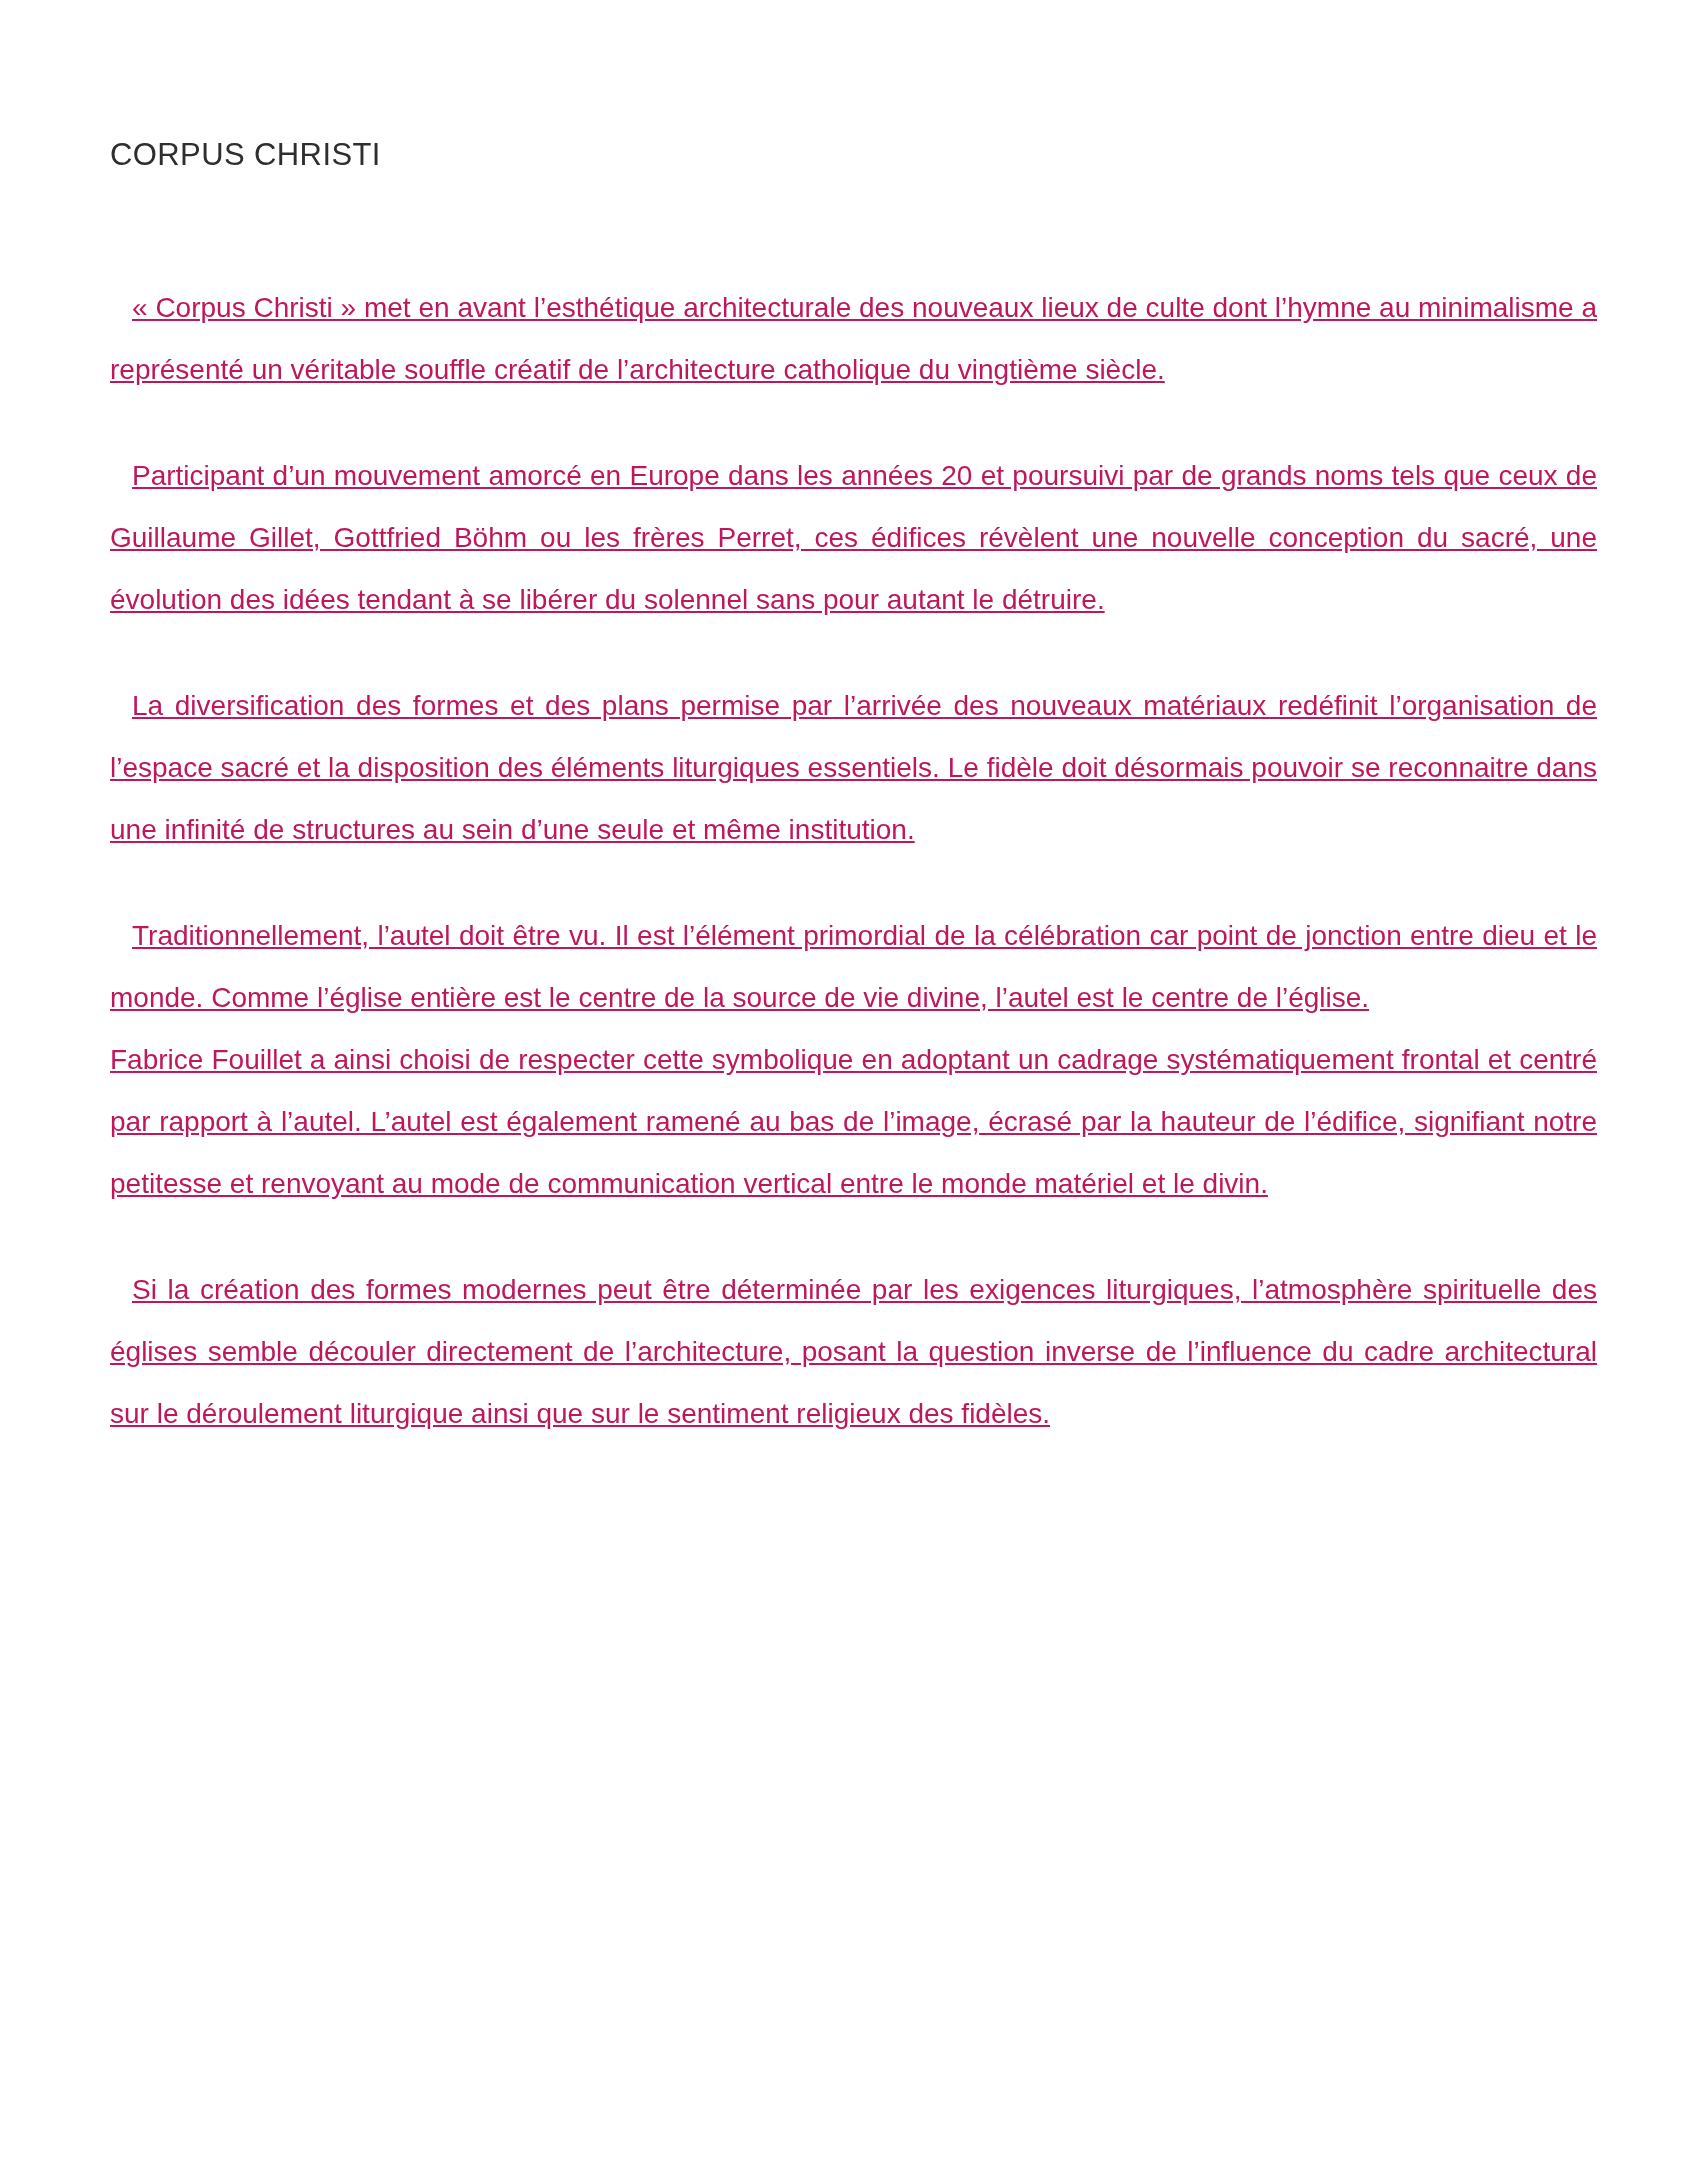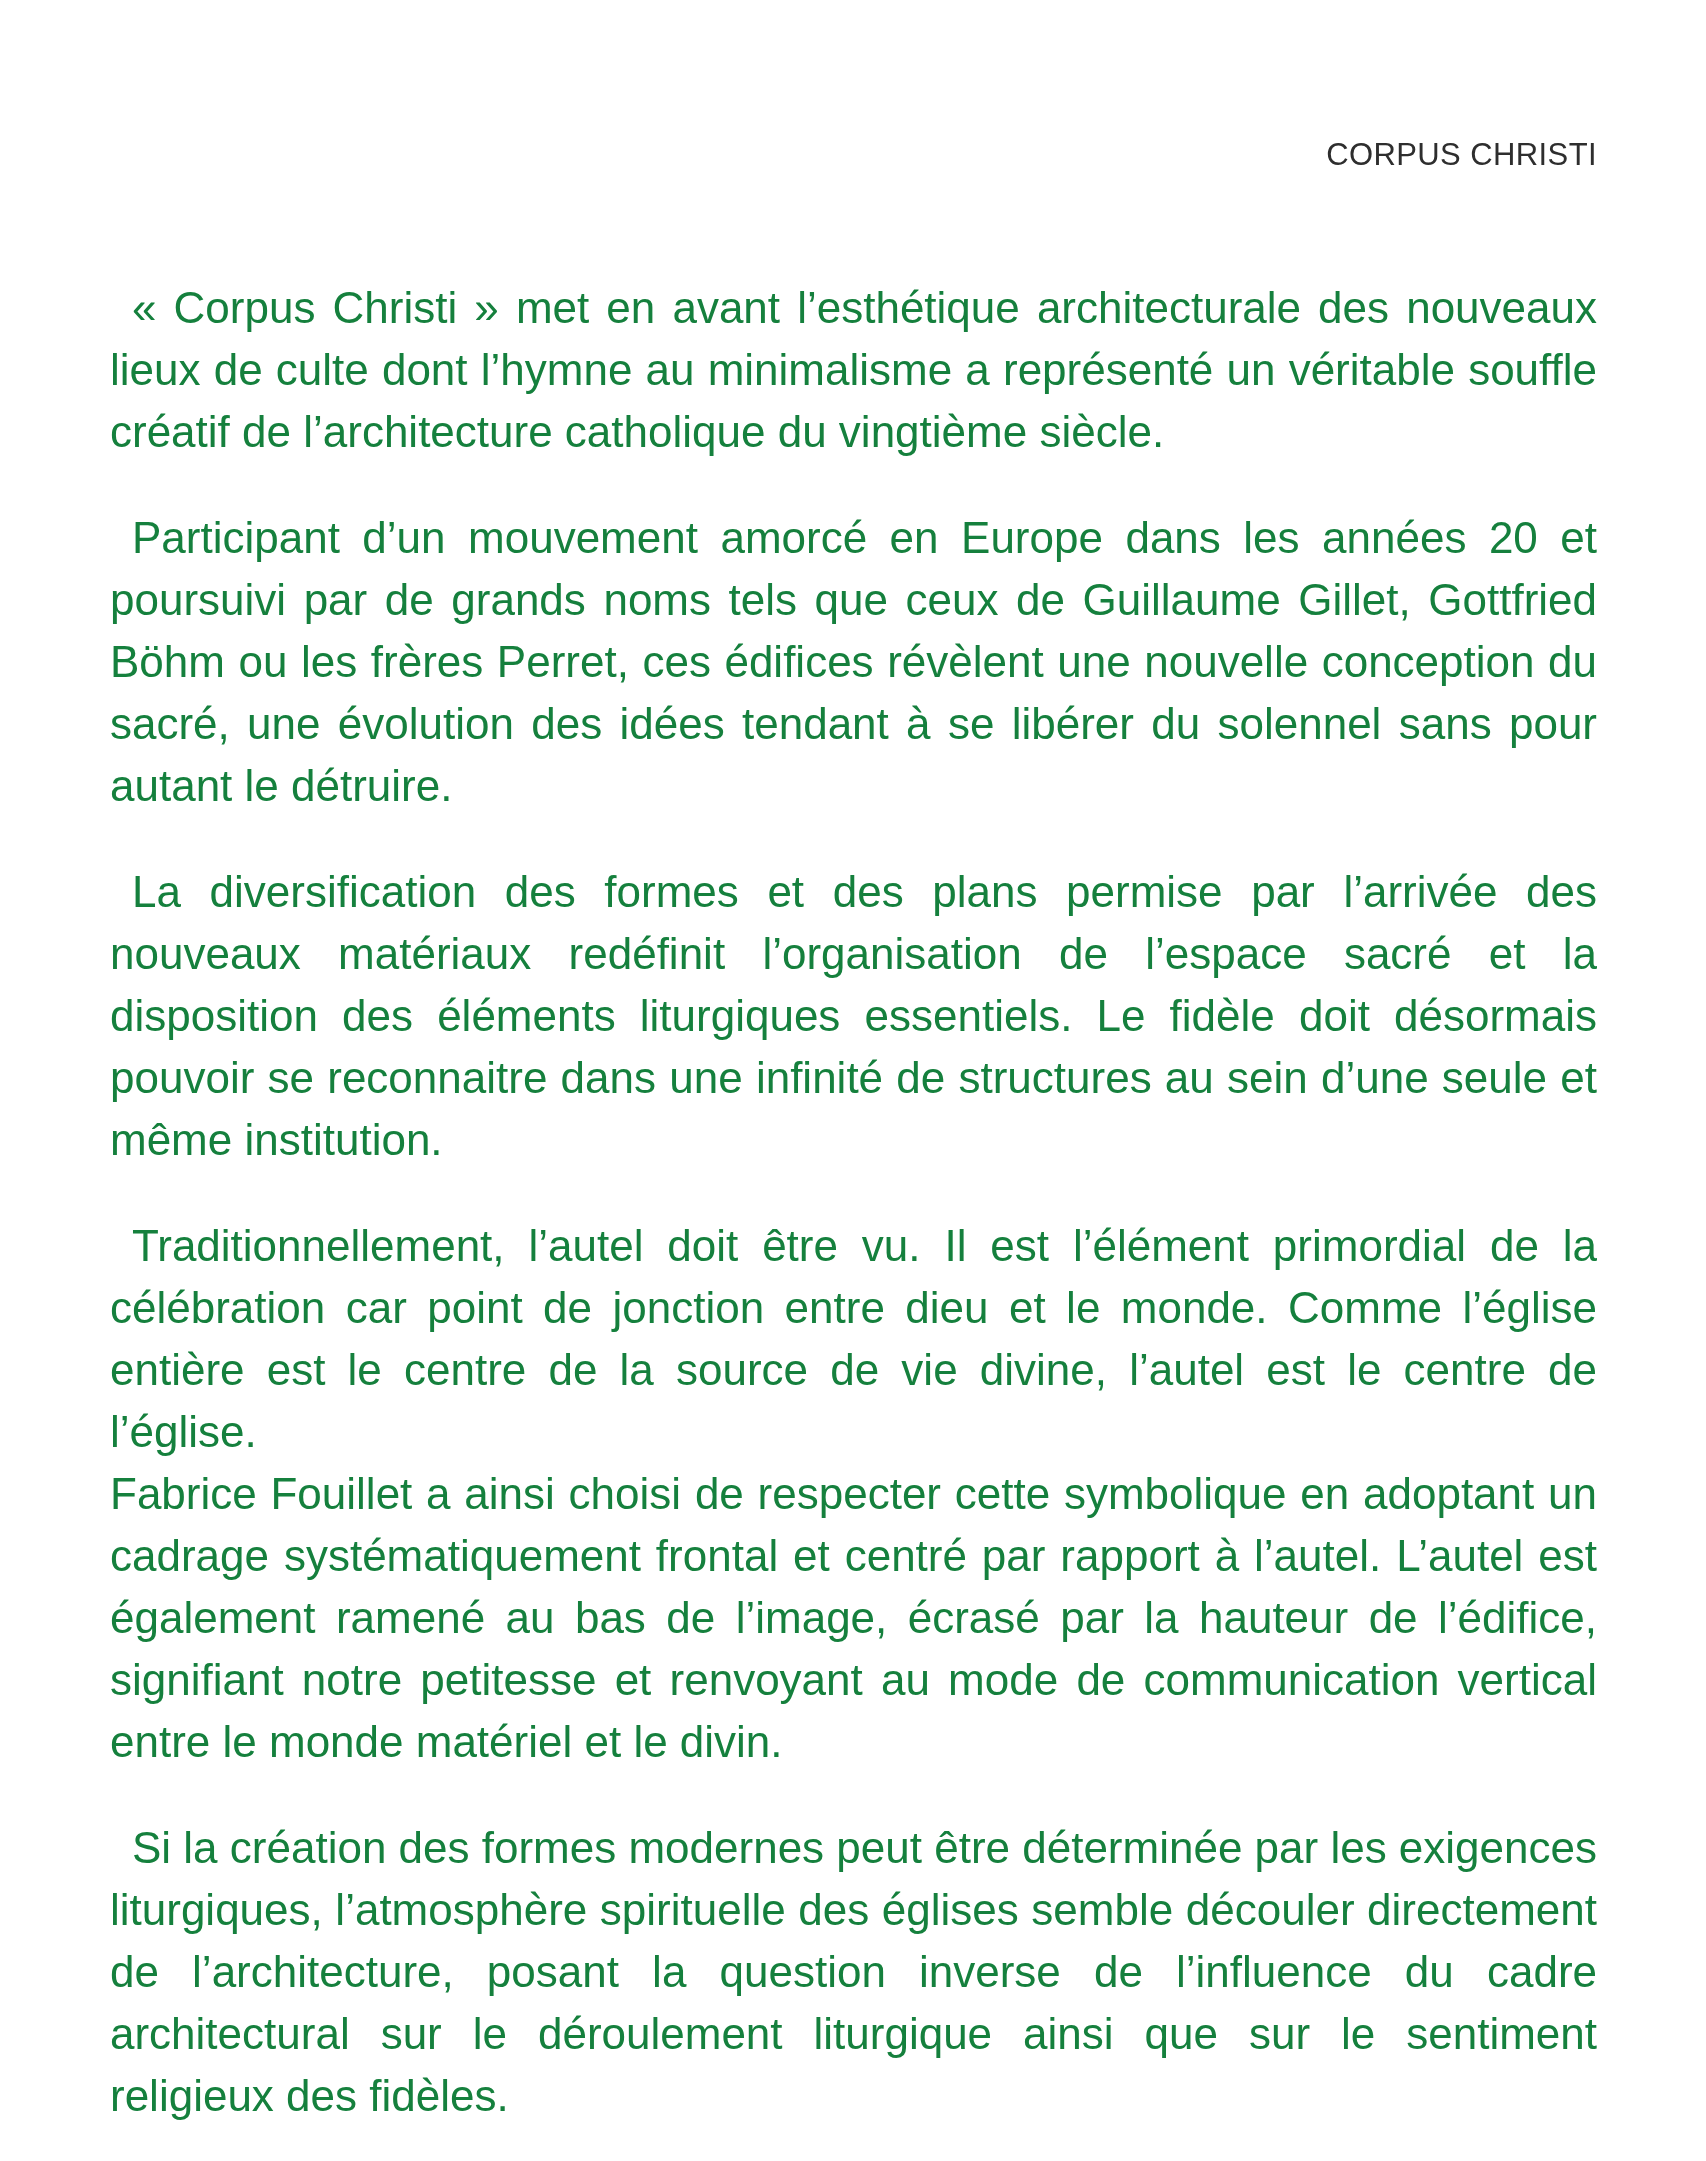--- a/index.html
+++ b/index.html
@@ -17,36 +17,37 @@
   }
 
   .page {
     width: 1707px;
     min-height: 2161px;
     background: #ffffff;
     padding: 133px 110px 94px 110px;
   }
 
   .doc-title {
-    text-align: right;
+    text-align: left;
     font-size: 31px;
     font-weight: 400;
     line-height: 44px;
     letter-spacing: 0.4px;
     color: #2e2e2e;
     margin-bottom: 100px;
   }
 
   .para {
-    font-size: 44px;
+    font-size: 28px;
     line-height: 62px;
     text-align: justify;
     font-weight: 400;
-    color: #15803d;
+    color: #be185d;
     margin-bottom: 44px;
+    text-decoration: underline;
   }
 
   .para.indent {
     text-indent: 22px;
   }
 
   .para.no-gap {
     margin-bottom: 0;
   }
 </style>

